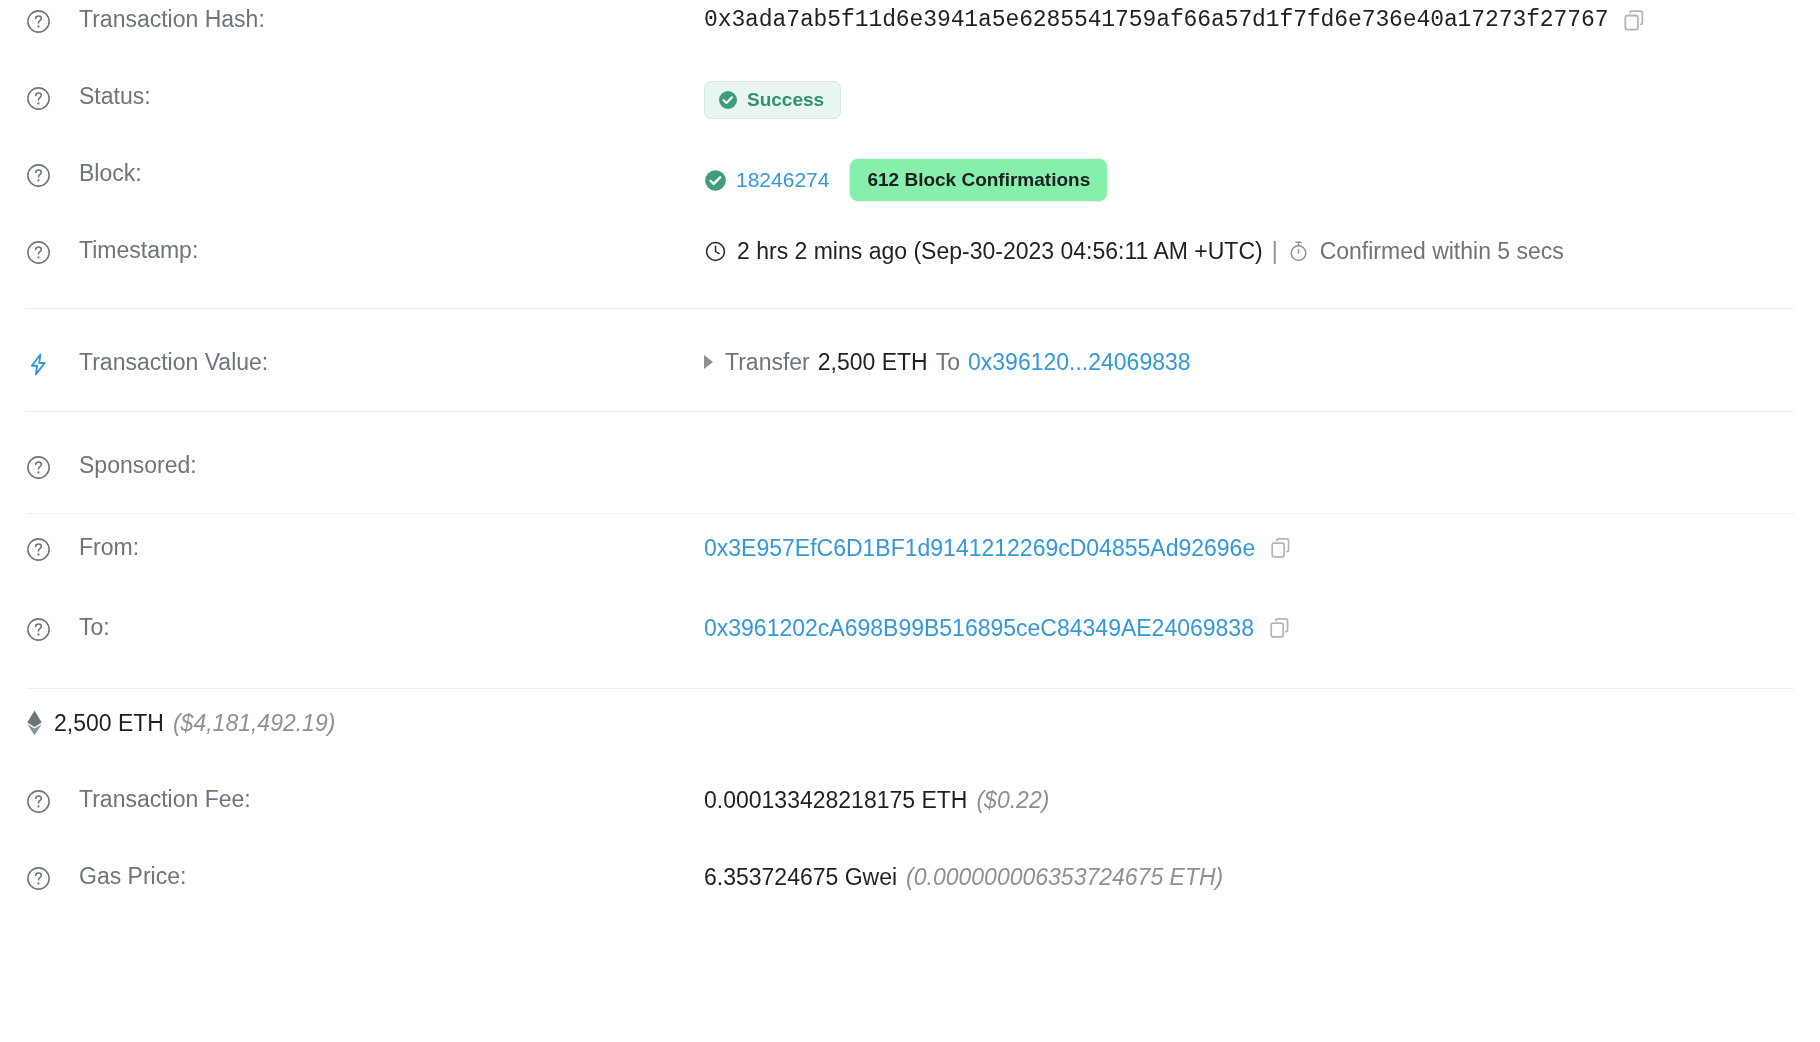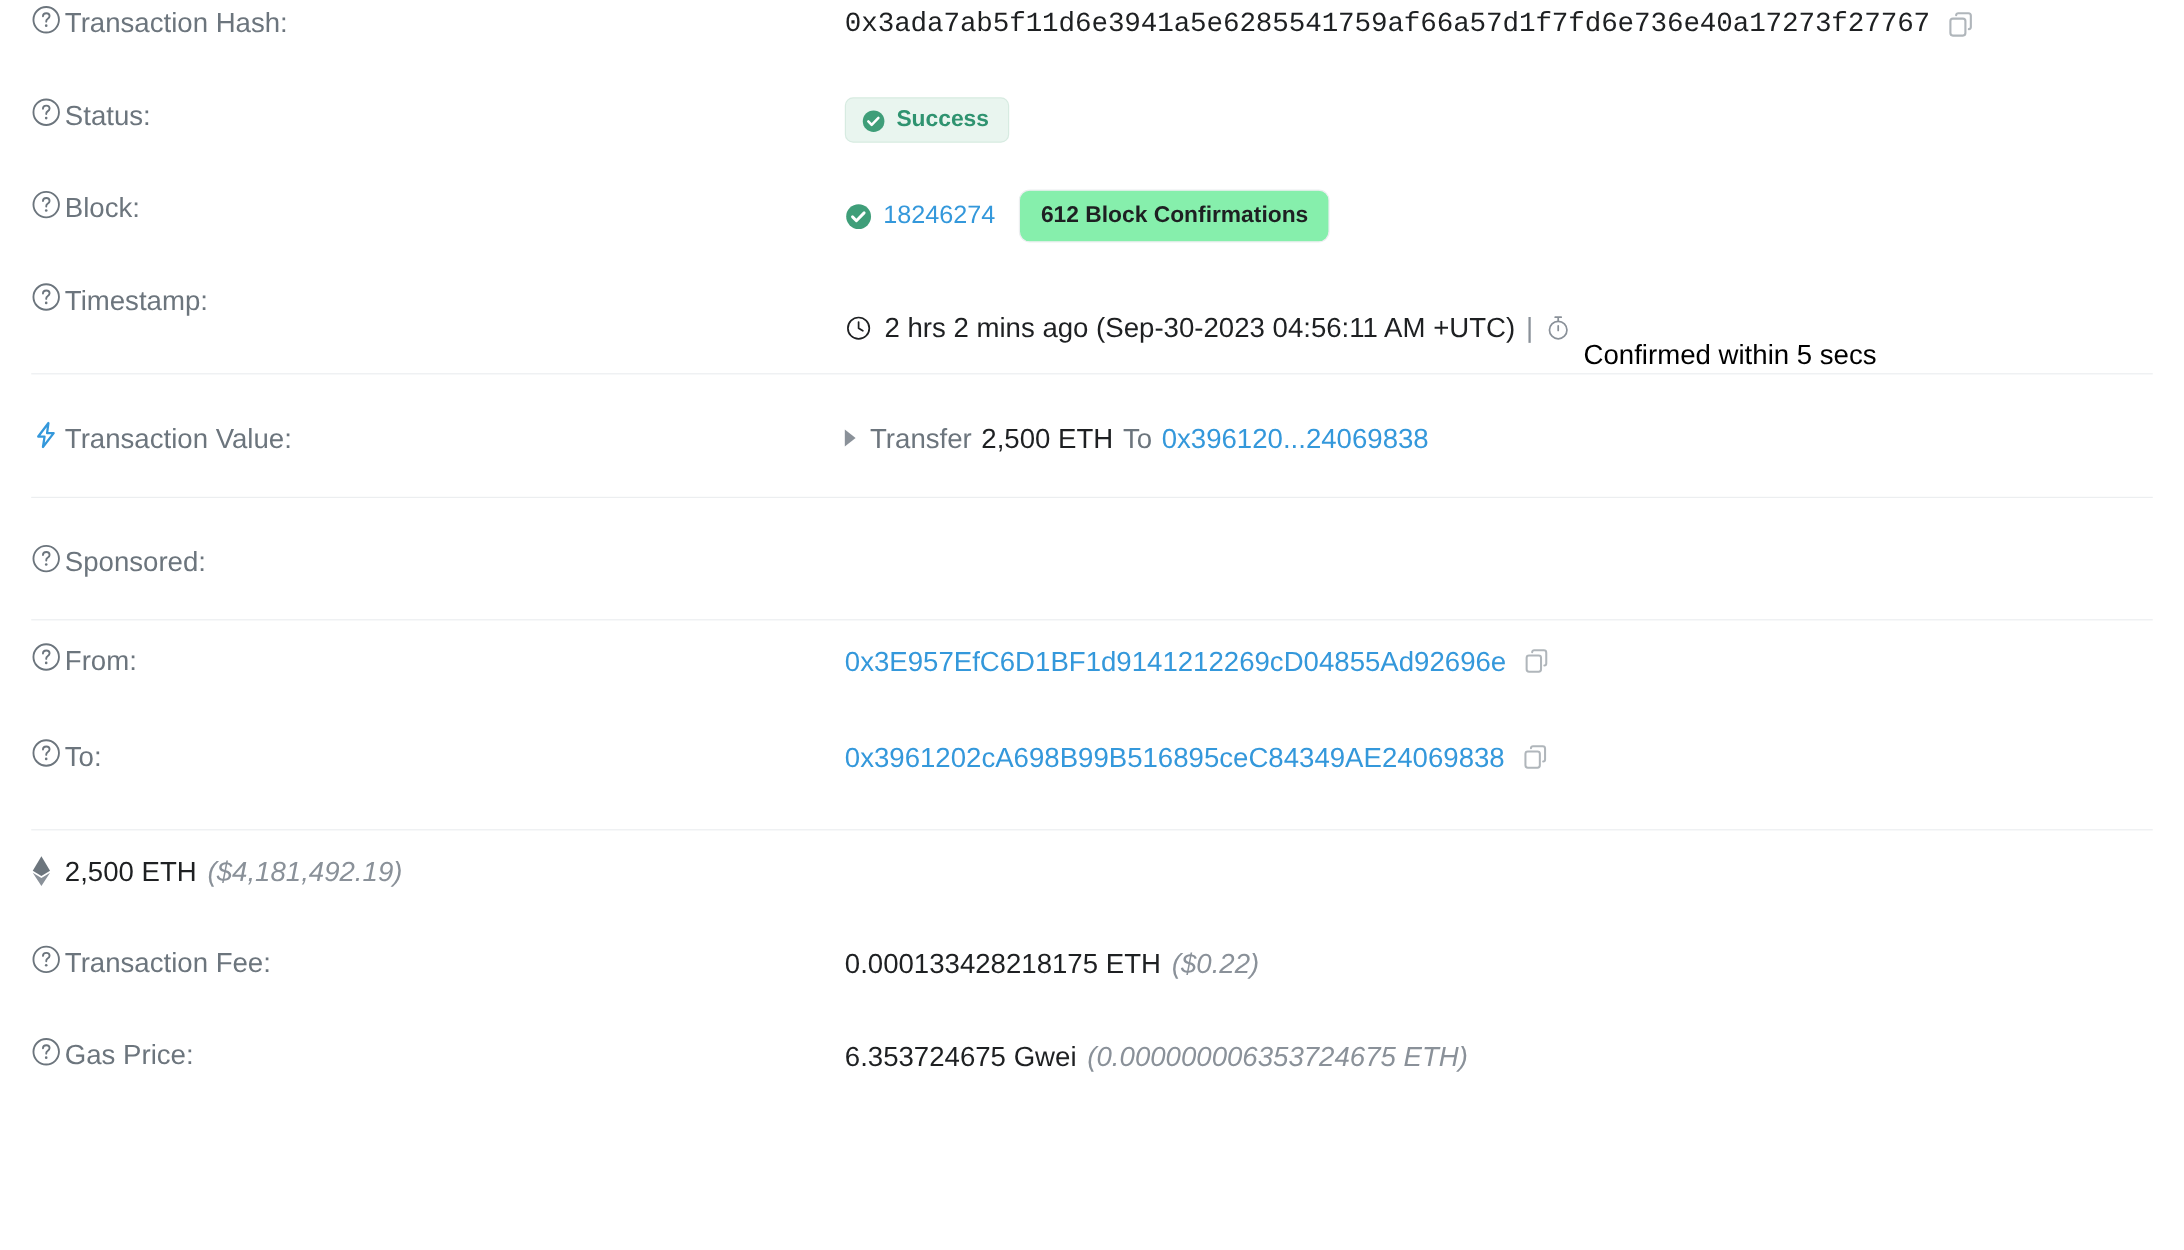--- a/index.html
+++ b/index.html
@@ -31,22 +31,22 @@
 
   .row {
     display: flex;
     align-items: flex-start;
     min-height: 77px;
   }
   .row-label {
     width: 678px;
     flex: 0 0 678px;
     display: flex;
-    align-items: flex-start;
-    gap: 3px;
+    align-items: flex-end;
+    gap: 28px;
     padding-top: 4px;
     color: #6c757d;
     font-size: 23px;
     line-height: 30px;
     white-space: nowrap;
   }
   .row-value {
     flex: 1 1 auto;
     display: flex;
     align-items: center;
@@ -93,21 +93,21 @@
   .link-block {
     color: #3498db;
     text-decoration: none;
     font-size: 21px;
     margin-left: 9px;
   }
 
   
   .status-badge {
     display: inline-flex;
-    align-items: flex-end;
+    align-items: center;
     gap: 9px;
     background: #e9f5ef;
     border: 1px solid #d7ebe1;
     color: #2f9370;
     font-size: 19px;
     font-weight: bold;
     border-radius: 7px;
     padding: 7px 16px 7px 13px;
     line-height: 22px;
   }
@@ -126,21 +126,21 @@
     margin-left: 20px;
     line-height: 22px;
     white-space: nowrap;
   }
 
   
   .ts-wrap { display: inline-flex; align-items: center; flex-wrap: nowrap; }
   .clock-icon { margin-right: 10px; }
   .ts-main { color: #1e2022; white-space: nowrap; }
   .ts-sep { color: #8a9199; margin: 0 9px; }
-  .ts-confirm { color: #000000; white-space: nowrap; margin-top: 44px; }
+  .ts-confirm { color: #737373; white-space: nowrap; }
   .stopwatch-icon { margin-right: 10px; }
 
   
   .action-wrap { display: inline-flex; align-items: center; }
   .caret {
     width: 0; height: 0;
     border-top: 7px solid transparent;
     border-bottom: 7px solid transparent;
     border-left: 9px solid #8a9199;
     margin-right: 12px;

